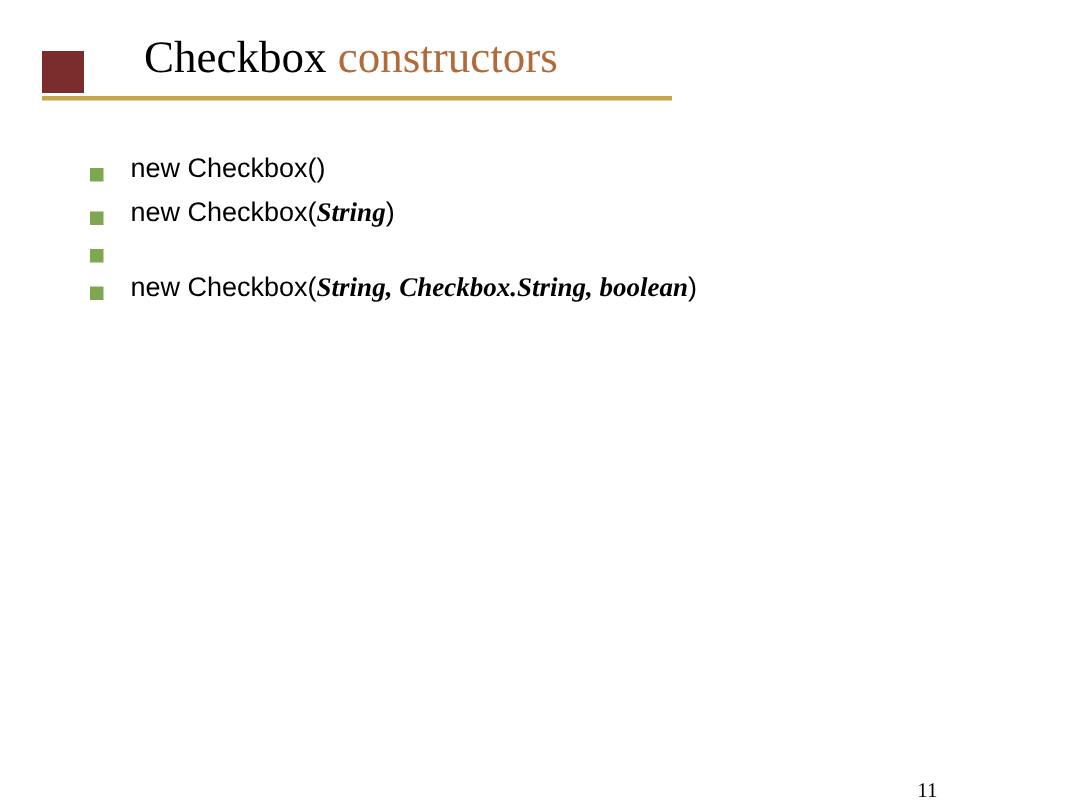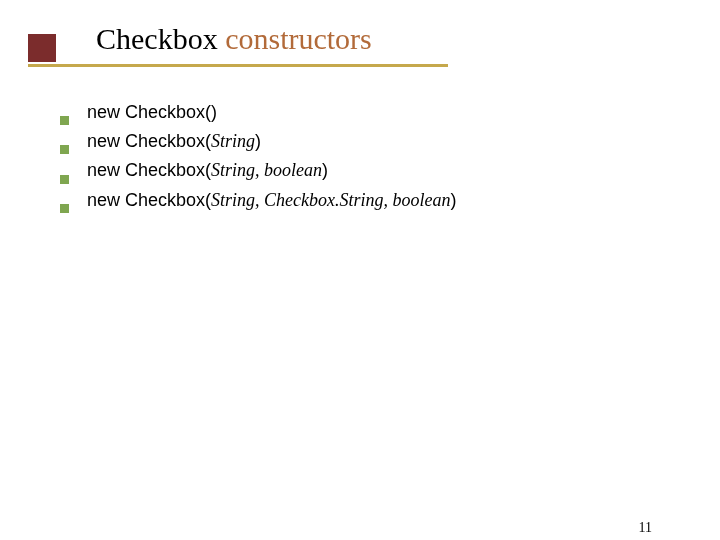--- a/index.html
+++ b/index.html
@@ -9,21 +9,20 @@
     height: 540px;
     background: #ffffff;
     font-family: Verdana, Geneva, sans-serif;
     overflow: hidden;
     position: relative;
   }
   .slide {
     width: 631px;
     height: 540px;
     position: relative;
-    padding-left: 27px;
   }
   .title-wrap {
     position: absolute;
     top: 22px;
     left: 0;
     width: 720px;
   }
   .title-underline-gold {
     position: absolute;
     left: 28px;
@@ -53,40 +52,41 @@
     color: #b26a39;
   }
   .content {
     position: absolute;
     top: 100px;
     left: 60px;
     width: 620px;
   }
   .line {
     display: flex;
-    align-items: flex-end;
+    align-items: center;
     margin-bottom: 4px;
     font-size: 18px;
     line-height: 1.4;
     color: #000;
   }
   .bullet {
     width: 9px;
     height: 9px;
     background: #7fa650;
     flex: 0 0 auto;
     margin-top: 8px;
     margin-right: 18px;
   }
   .sig {
     font-family: Verdana, Geneva, sans-serif;
   }
   .it {
     font-style: italic;
     font-family: Georgia, 'Times New Roman', serif;
+    font-weight: bold;
   }
   .pagenum {
     position: absolute;
     right: 6px;
     bottom: 4px;
     font-size: 14px;
     font-family: Georgia, 'Times New Roman', serif;
     color: #000;
     margin-top: 26px;
   }
@@ -115,23 +115,20 @@
 
     <div class="line">
       <div class="bullet"></div>
       <div class="sig">
         <span>new Checkbox(</span><span class="it">String</span><span>)</span>
       </div>
     </div>
 
     <div class="line">
       <div class="bullet"></div>
-      <div class="sig">
-        <span>new Checkbox(</span><span class="it">String, boolean</span><span>)</span>
-      </div>
     </div>
 
 
     <div class="line">
       <div class="bullet"></div>
       <div class="sig">
         <span>new Checkbox(</span><span class="it">String, Checkbox.String, boolean</span><span>)</span>
       </div>
     </div>
 

